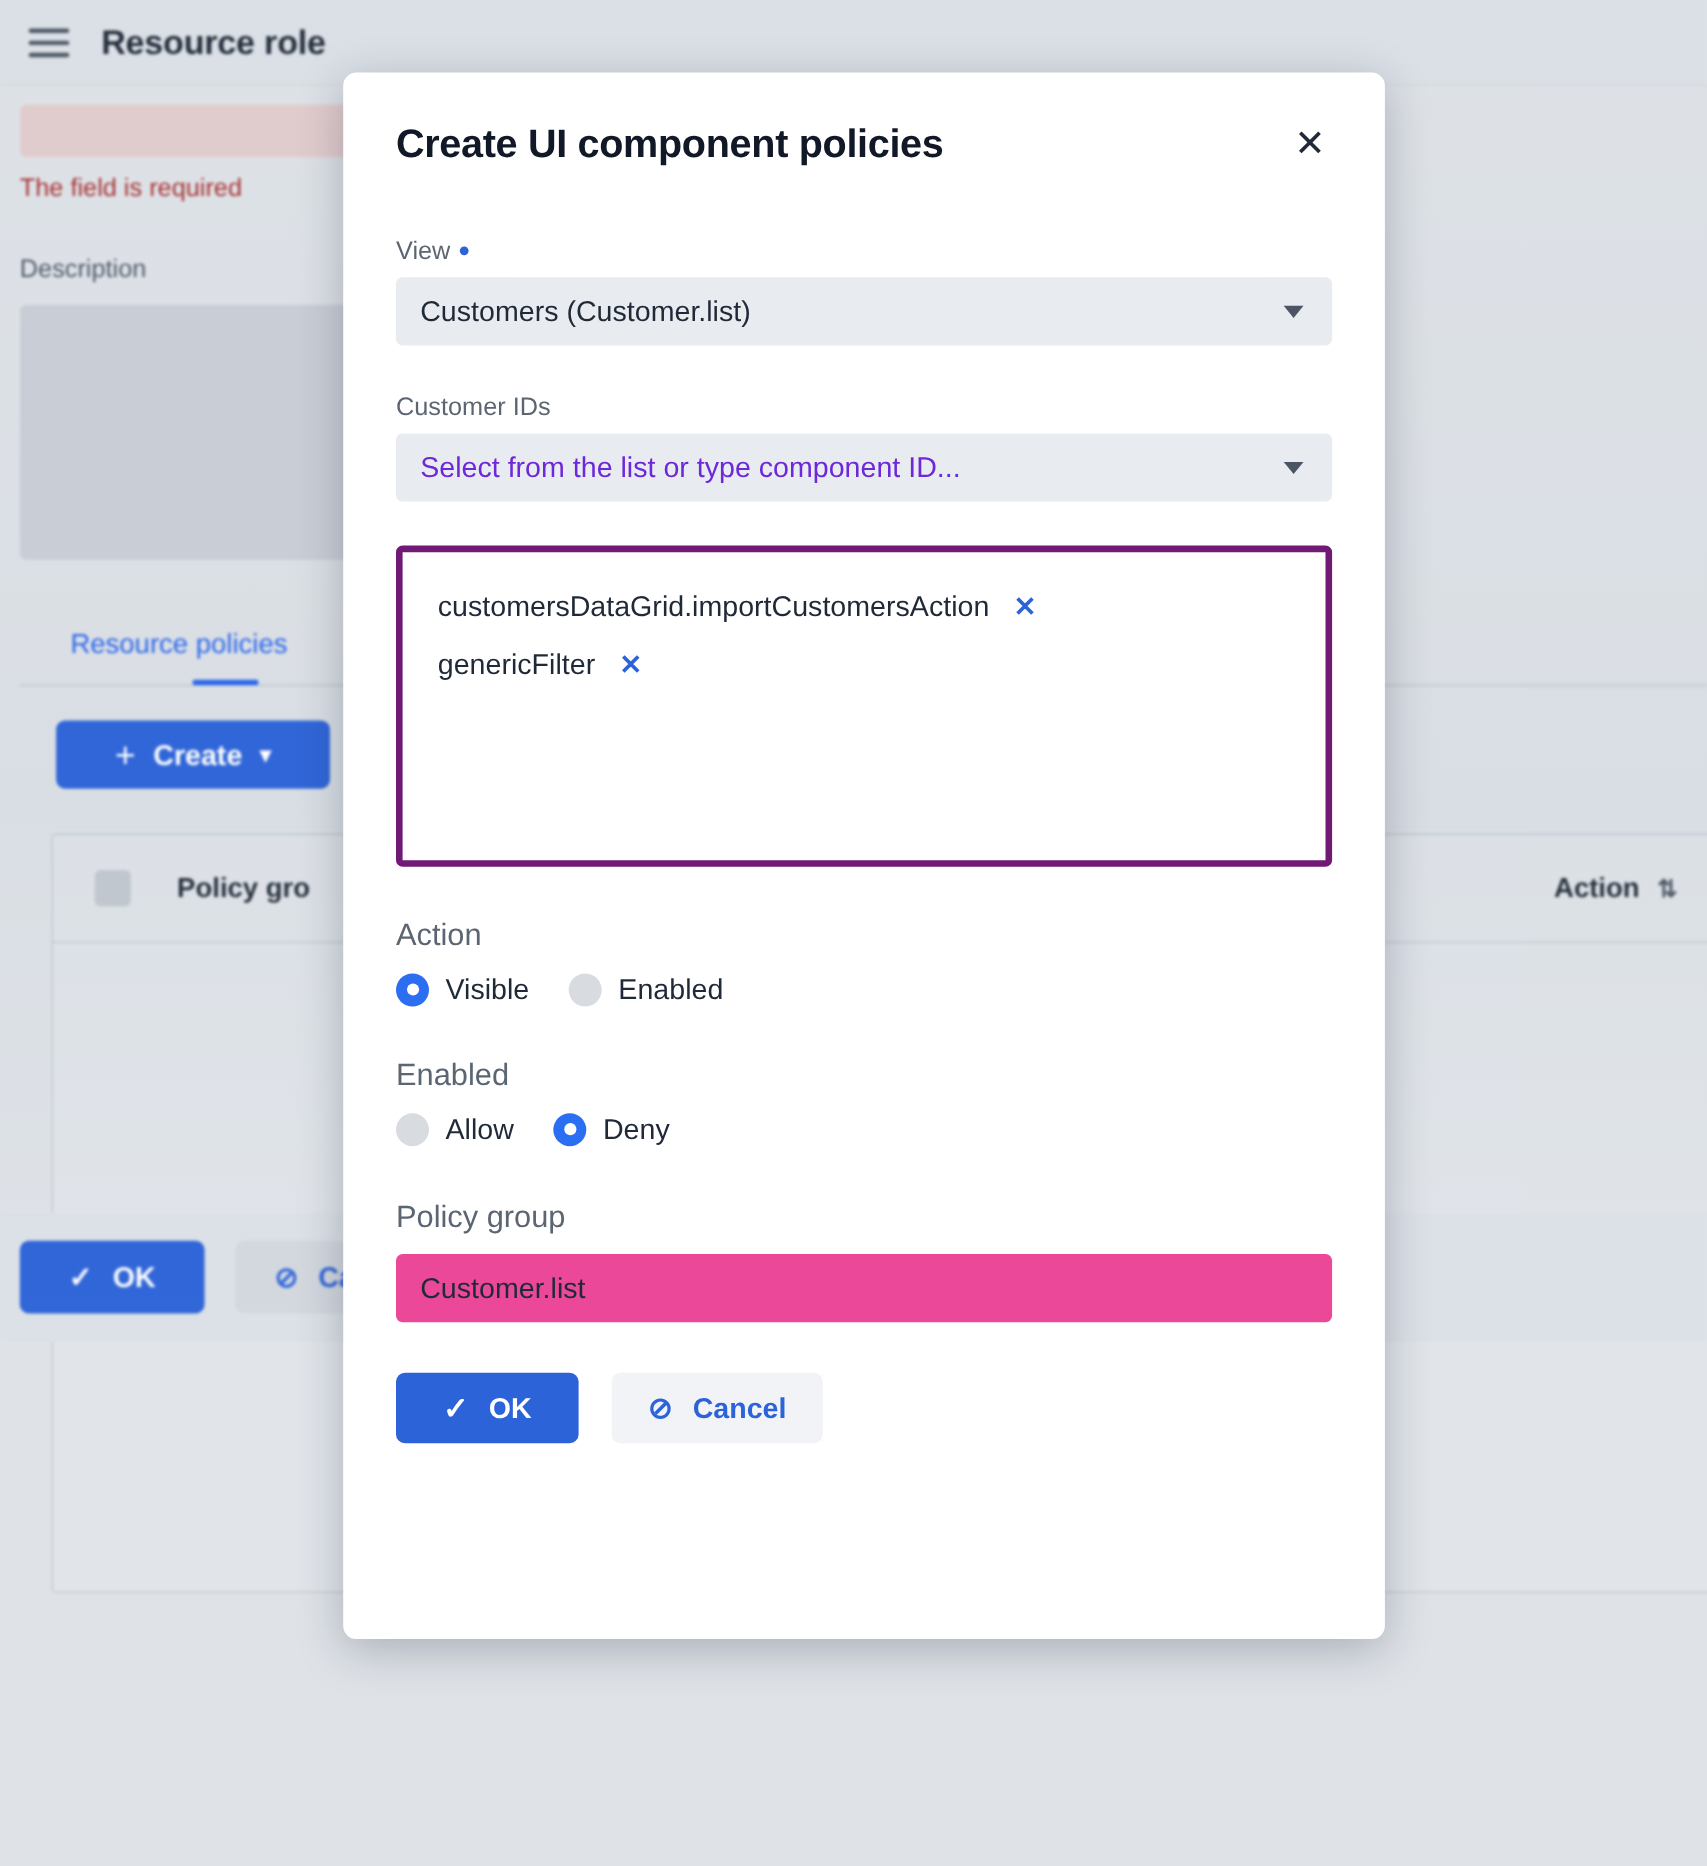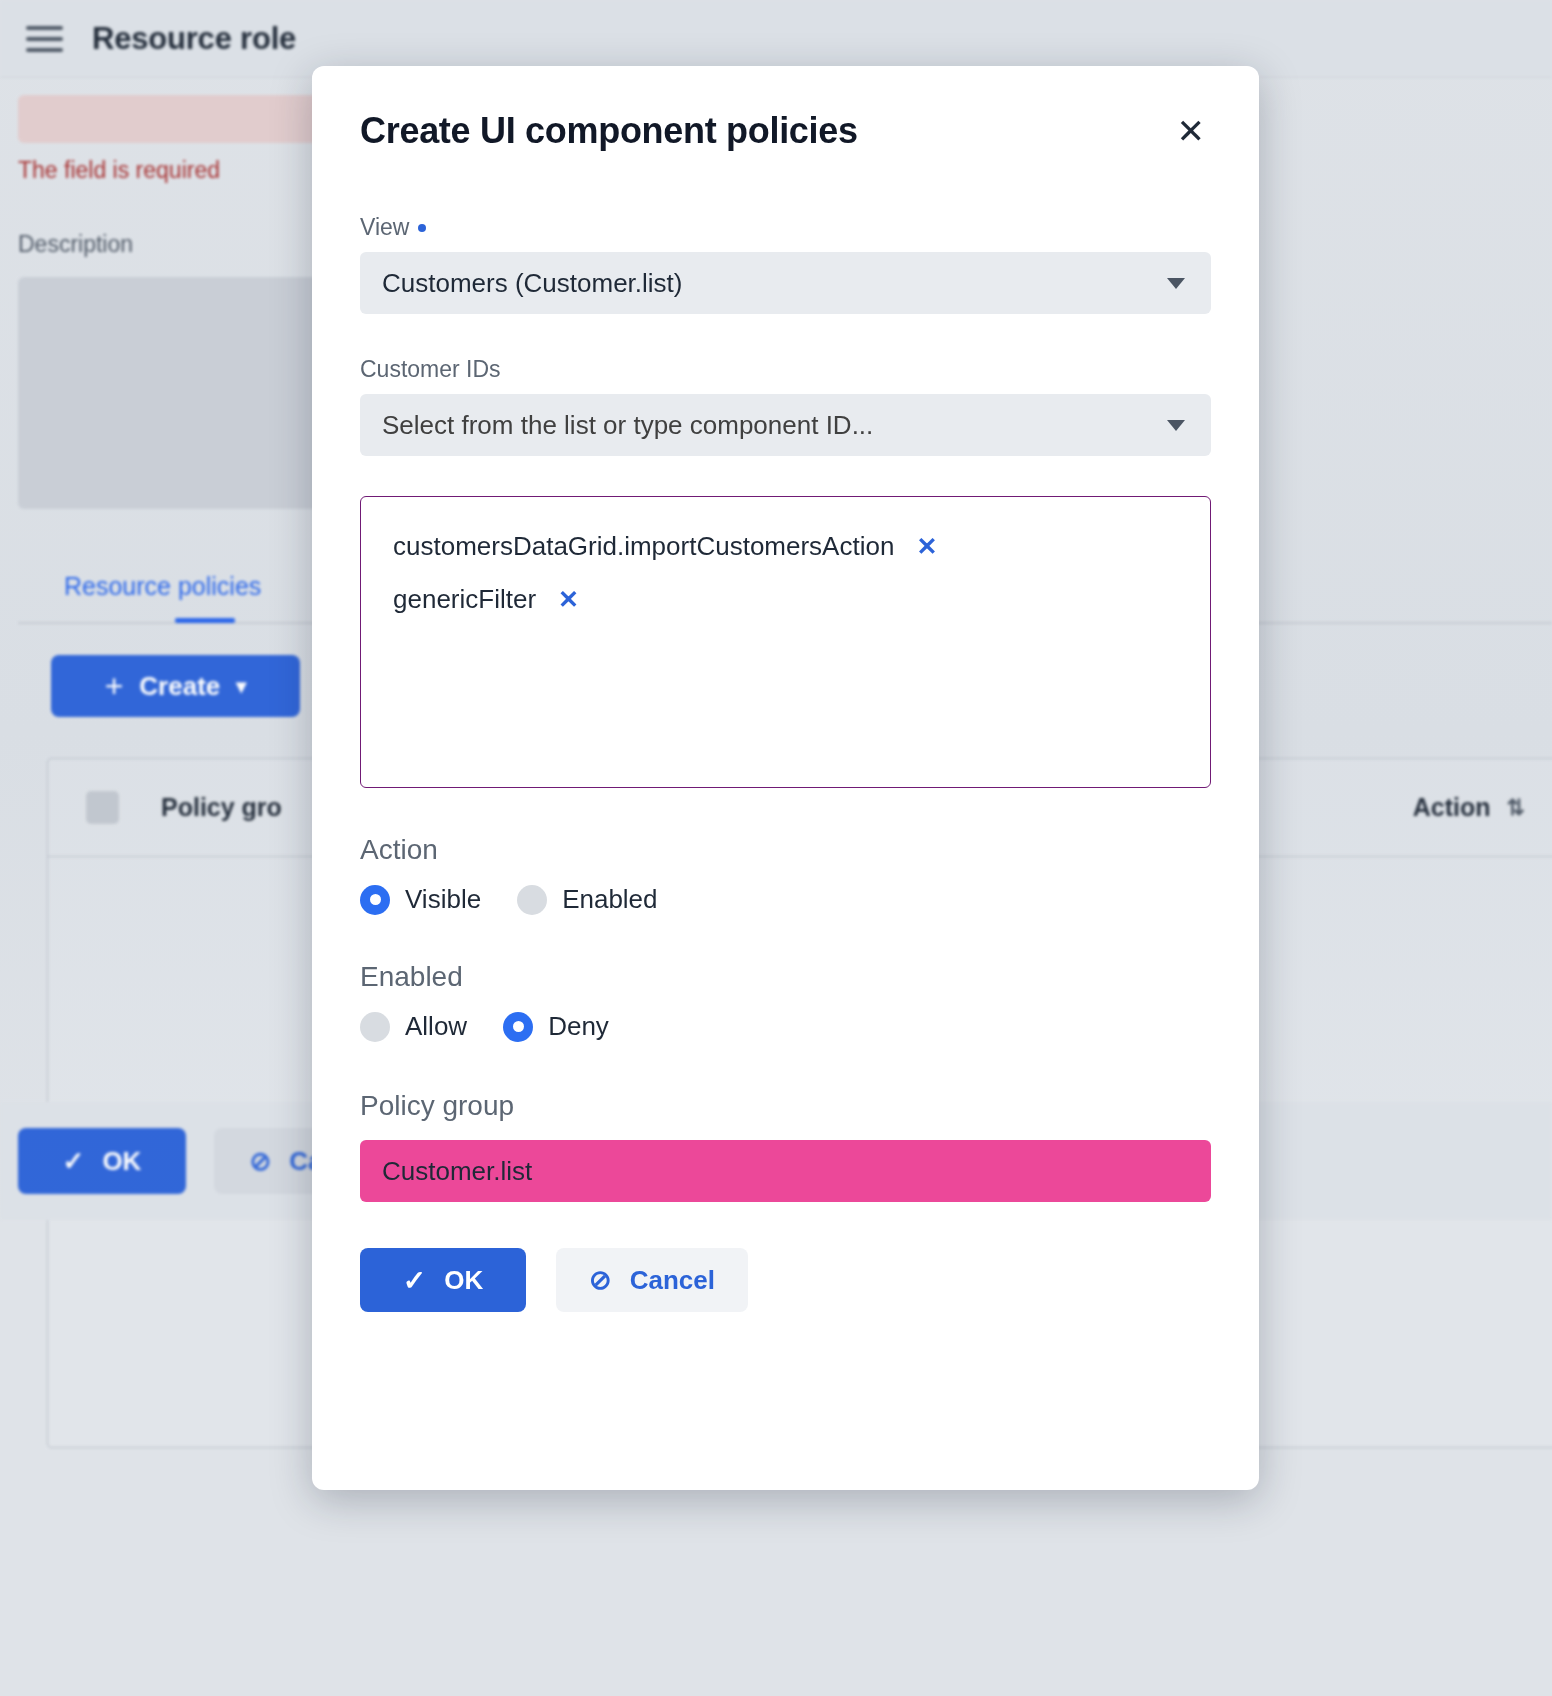--- a/index.html
+++ b/index.html
@@ -189,32 +189,32 @@
 
   .select-box {
     height: 62px;
     background: #e8ebef;
     border-radius: 6px;
     display: flex; align-items: center; justify-content: space-between;
     padding: 0 22px 0 22px;
     font-size: 26px; color: #1f2937;
     cursor: pointer;
   }
-  .select-box .ph { color: #404040; }
+  .select-box .ph { color: #6d28d9; }
   .chev {
     width: 0; height: 0;
     border-left: 9px solid transparent;
     border-right: 9px solid transparent;
     border-top: 11px solid #4b5563;
     margin-right: 4px;
   }
 
   .chips-box {
     margin-top: 40px;
-    border: 1px solid #701a75;
+    border: 6px solid #701a75;
     border-radius: 6px;
     height: 292px;
     padding: 34px 32px;
   }
   .chip {
     display: flex; align-items: center; gap: 22px;
     font-size: 26px; color: #1f2937;
     margin-bottom: 22px;
   }
   .chip-x {

